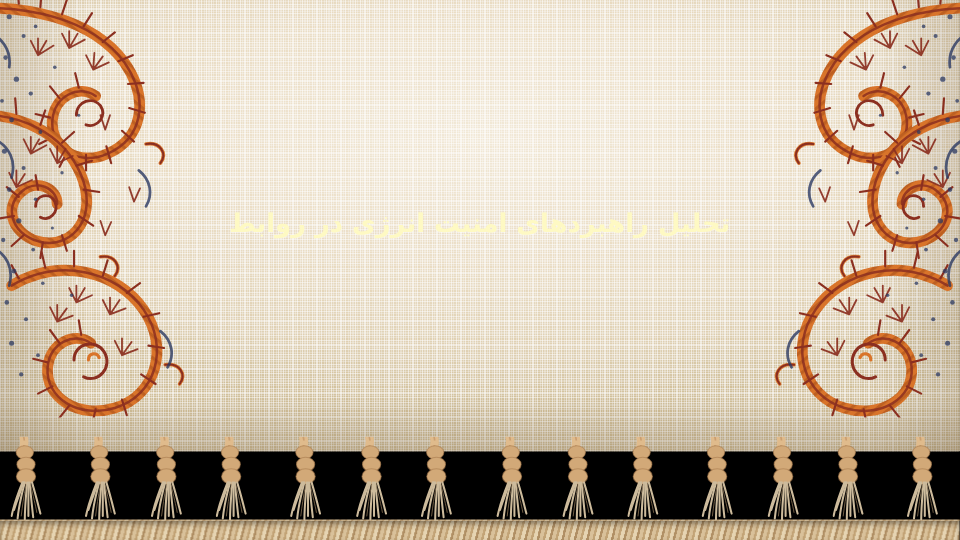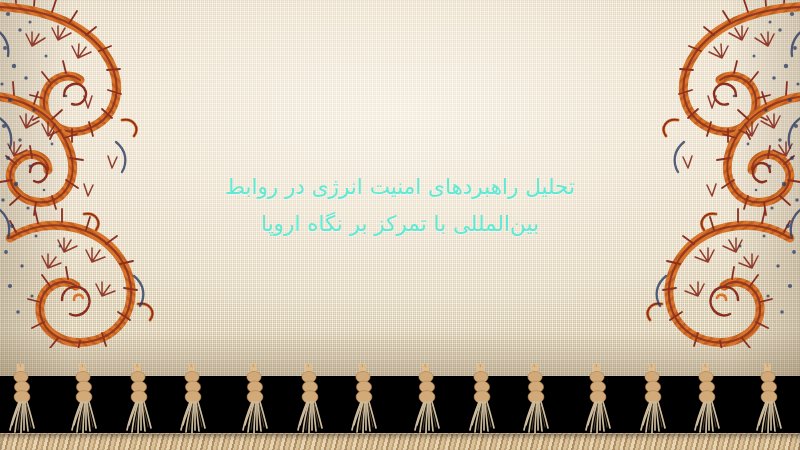--- a/index.html
+++ b/index.html
@@ -61,22 +61,22 @@
   .speck.right{right:0;transform:scaleX(-1);}
 
   
   .title-block{
     position:absolute;left:0;top:168px;width:800px;
     text-align:center;
     pointer-events:none;
   }
   .title-line{
     display:block;
-    color:#5eead4;
-    font-weight:normal;
+    color:#fef9c3;
+    font-weight:bold;
     font-size:21.5px;
     line-height:37px;
     letter-spacing:.1px;
     direction:rtl;
     unicode-bidi:isolate;
     text-shadow:0 1px 0 rgba(255,255,255,.35);
   }
 
   
   .fringe{position:absolute;left:0;top:364px;width:800px;height:86px;}
@@ -341,21 +341,20 @@
         <circle cx="52" cy="144" r="1.4"></circle>
           <circle cx="60" cy="246" r="1.5"></circle>
         <circle cx="44" cy="190" r="1.3"></circle>
           <circle cx="66" cy="96" r="1.3"></circle>
       </g>
     </svg>
   </div>
 
   <div class="title-block">
     <span class="title-line">تحلیل راهبردهای امنیت انرژی در روابط</span>
-    <span class="title-line">بین‌المللی با تمرکز بر نگاه اروپا</span>
   </div>
 
   <div class="fringe">
       <div class="tassel" style="left: 8.57143px;">
         <svg viewBox="0 0 40 86" xmlns="http://www.w3.org/2000/svg">
           <g transform="translate(-3,0)">
             <path d="M14 0 C 16 6, 12 10, 15 16 C 18 22, 13 26, 16 32" stroke="#e0bb8c" stroke-width="7" fill="none" stroke-linecap="round"></path>
             <path d="M14 0 C 16 6, 12 10, 15 16 C 18 22, 13 26, 16 32" stroke="#b8875a" stroke-width="1.4" fill="none" opacity=".55" stroke-dasharray="3 4"></path>
             <ellipse cx="15" cy="13" rx="7.2" ry="5.6" fill="#d2a978"></ellipse>
             <ellipse cx="15" cy="13" rx="7.2" ry="5.6" fill="none" stroke="#a87c4f" stroke-width=".9" opacity=".6"></ellipse>

